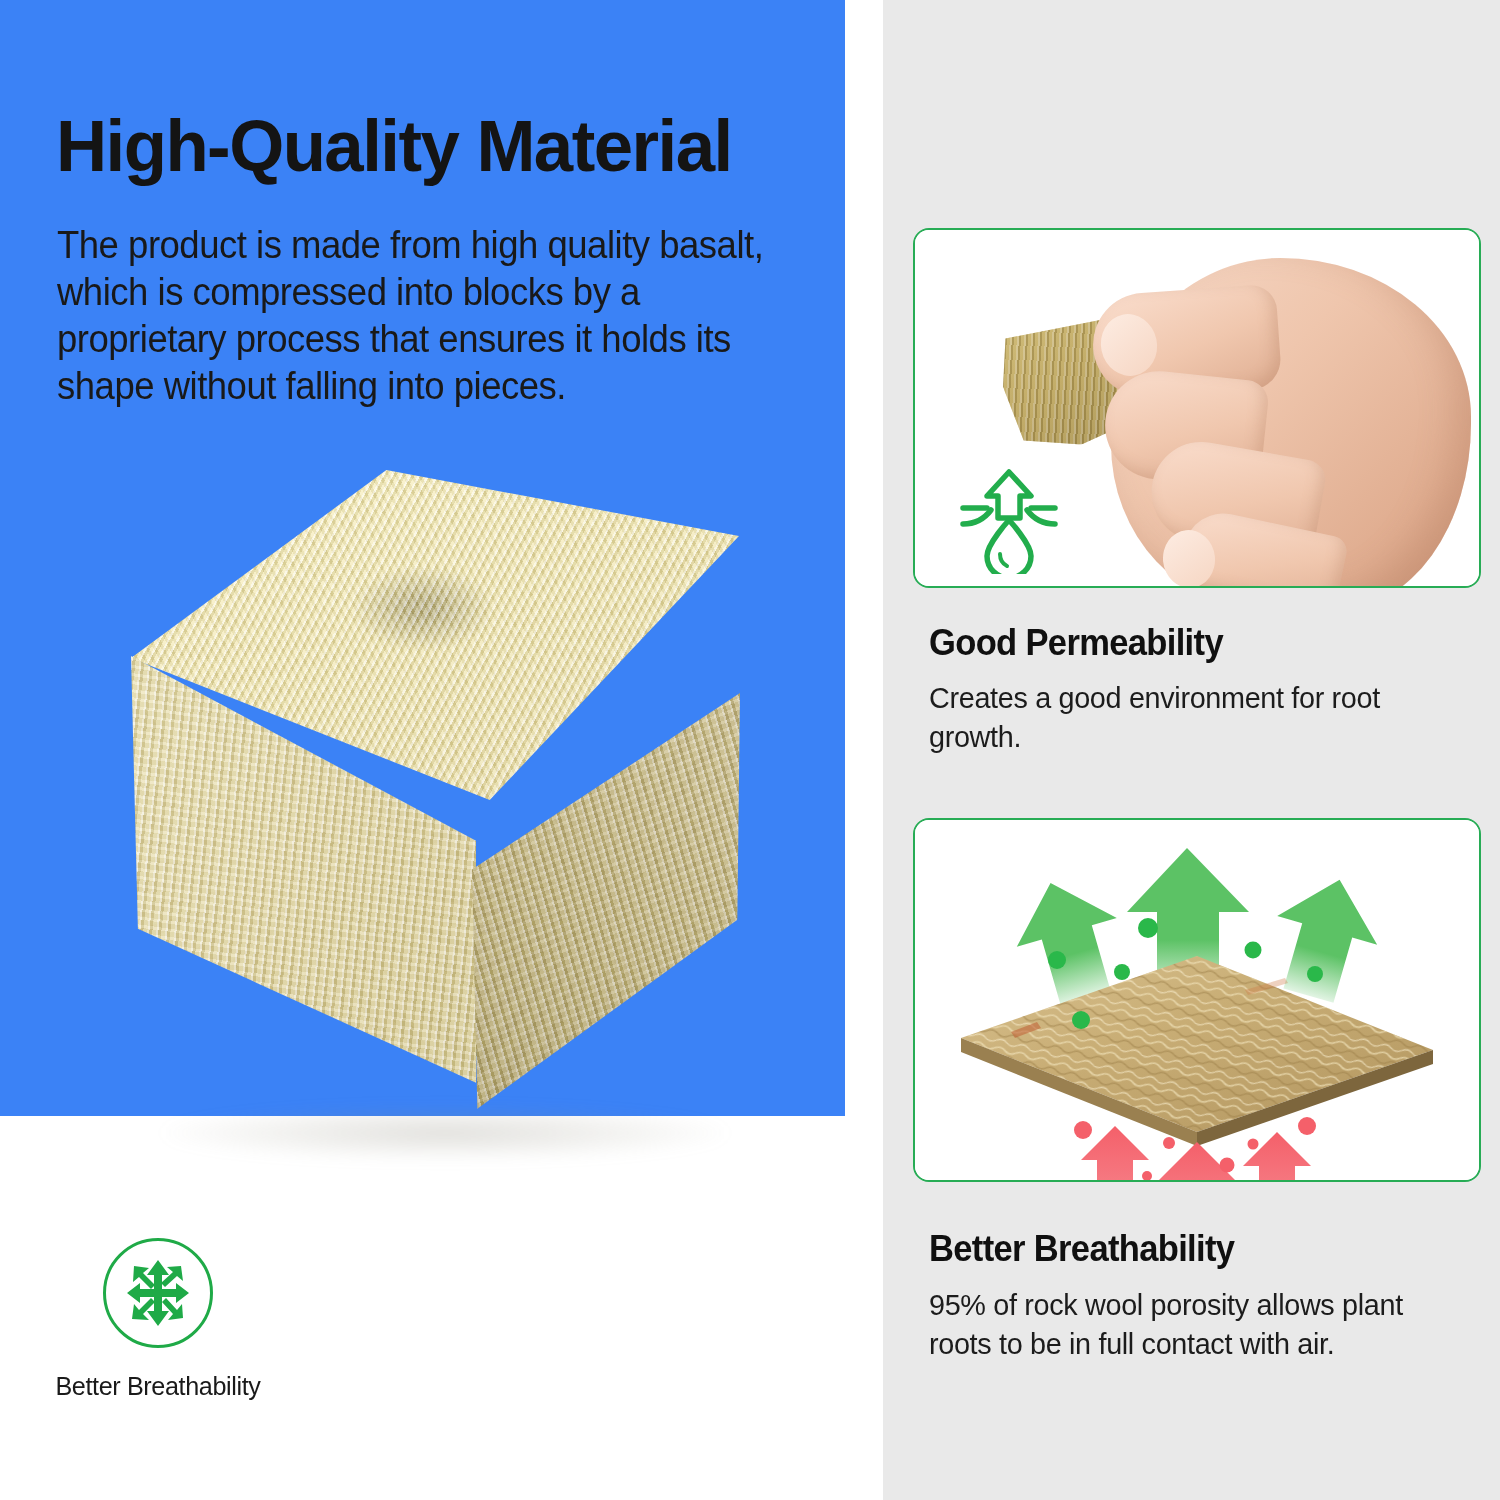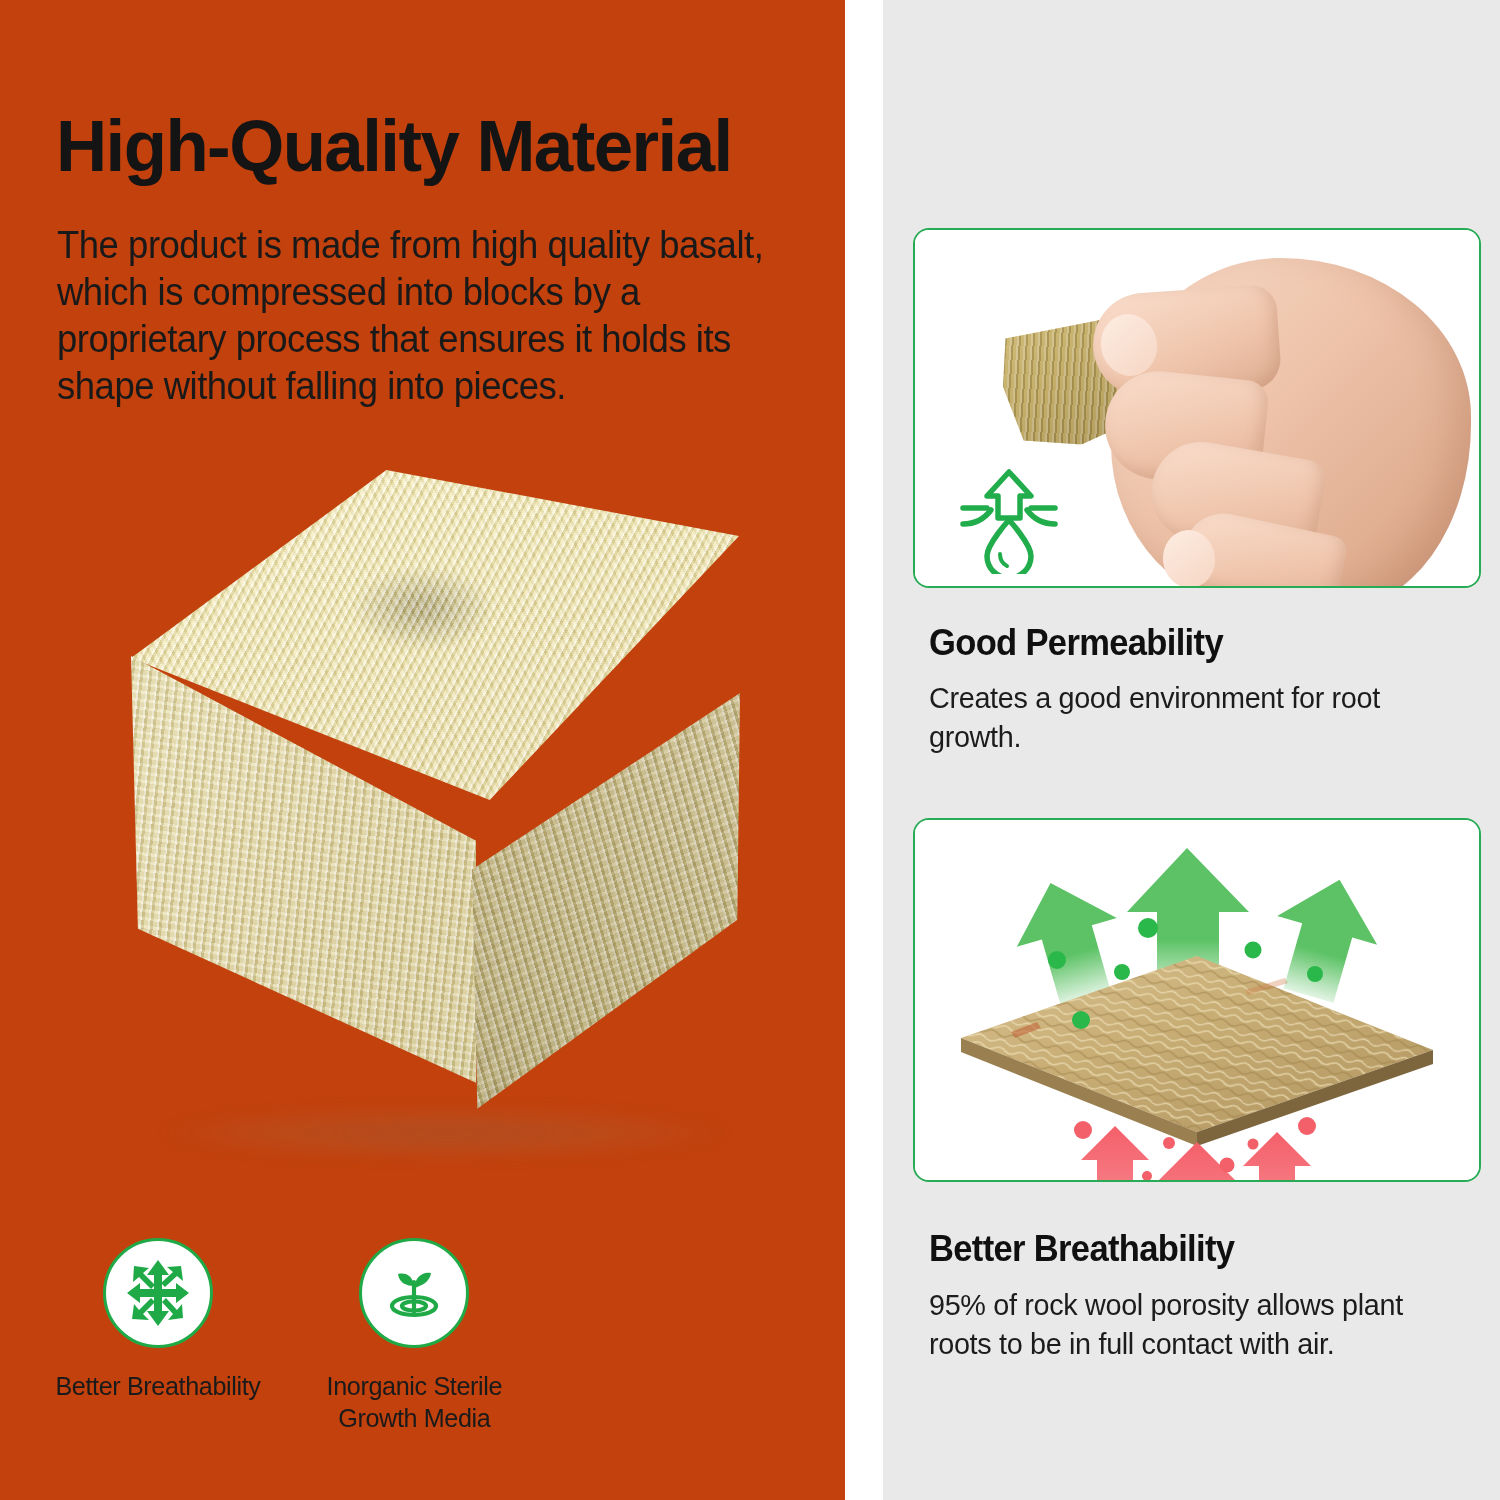--- a/index.html
+++ b/index.html
@@ -16,22 +16,22 @@
     position: relative;
     width: 1500px;
     height: 1500px;
     background: #ffffff;
   }
 
   
   #left-panel {
     position: absolute;
     left: 0; top: 0;
-    width: 845px; height: 1500px;
-    background: #c2410c;
+    width: 845px; height: 1116px;
+    background: #3b82f6;
   }
 
   #page-title {
     position: absolute;
     left: 56px; top: 104px;
     font-size: 73px;
     font-weight: 700;
     letter-spacing: -1.6px;
     color: #141414;
     white-space: nowrap;
@@ -297,35 +297,20 @@
               <path d="M60 10 L62 25 L56 20 L44 31 L40 27 L52 16 L46 11 Z"></path>
               <path d="M62 62 L47 64 L52 58 L41 46 L45 42 L56 54 L61 48 Z"></path>
               <path d="M13 10 L28 12 L22 17 L34 29 L30 33 L18 21 L12 26 Z"></path>
               <path d="M11 63 L13 48 L18 54 L30 42 L34 46 L22 58 L28 64 Z"></path>
             </g>
           </svg>
         </div>
         <div class="feature-label">Better Breathability</div>
       </div>
 
-      <div class="feature-item">
-        <div class="feature-circle">
-          <svg width="74" height="74" viewBox="0 0 74 74" aria-hidden="true">
-            <g fill="none" stroke="#1faa47" stroke-width="4.2" stroke-linecap="round" stroke-linejoin="round">
-              <path d="M37 56 L37 26"></path>
-              <path d="M37 30 C30 30 22 27 21 18 C30 16 36 21 37 30 Z" fill="#1faa47" stroke="none"></path>
-              <path d="M37 32 C44 30 53 26 54 17 C45 15 38 22 37 32 Z" fill="#1faa47" stroke="none"></path>
-              <ellipse cx="37" cy="50" rx="22" ry="9"></ellipse>
-              <ellipse cx="37" cy="50" rx="12" ry="4.5"></ellipse>
-            </g>
-          </svg>
-        </div>
-        <div class="feature-label" style="white-space:pre-line">Inorganic Sterile
-Growth Media</div>
-      </div>
 
 
     </div>
   </div>
 
   <div id="right-panel">
 
     <div class="info-card" id="card-permeability">
       <div class="hand-scene">
         <div class="wool-chip"></div>

